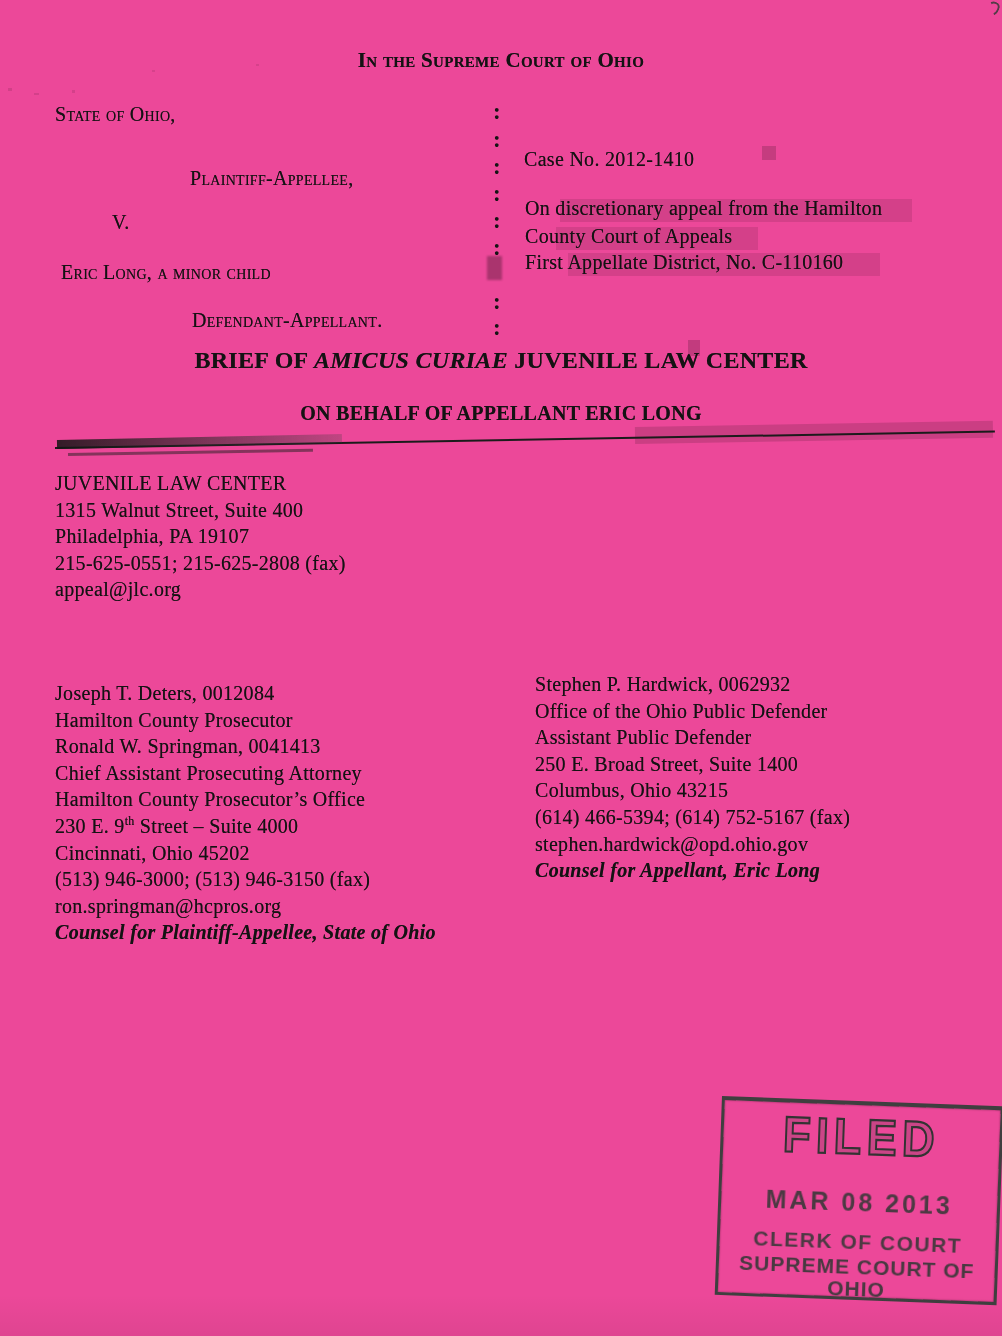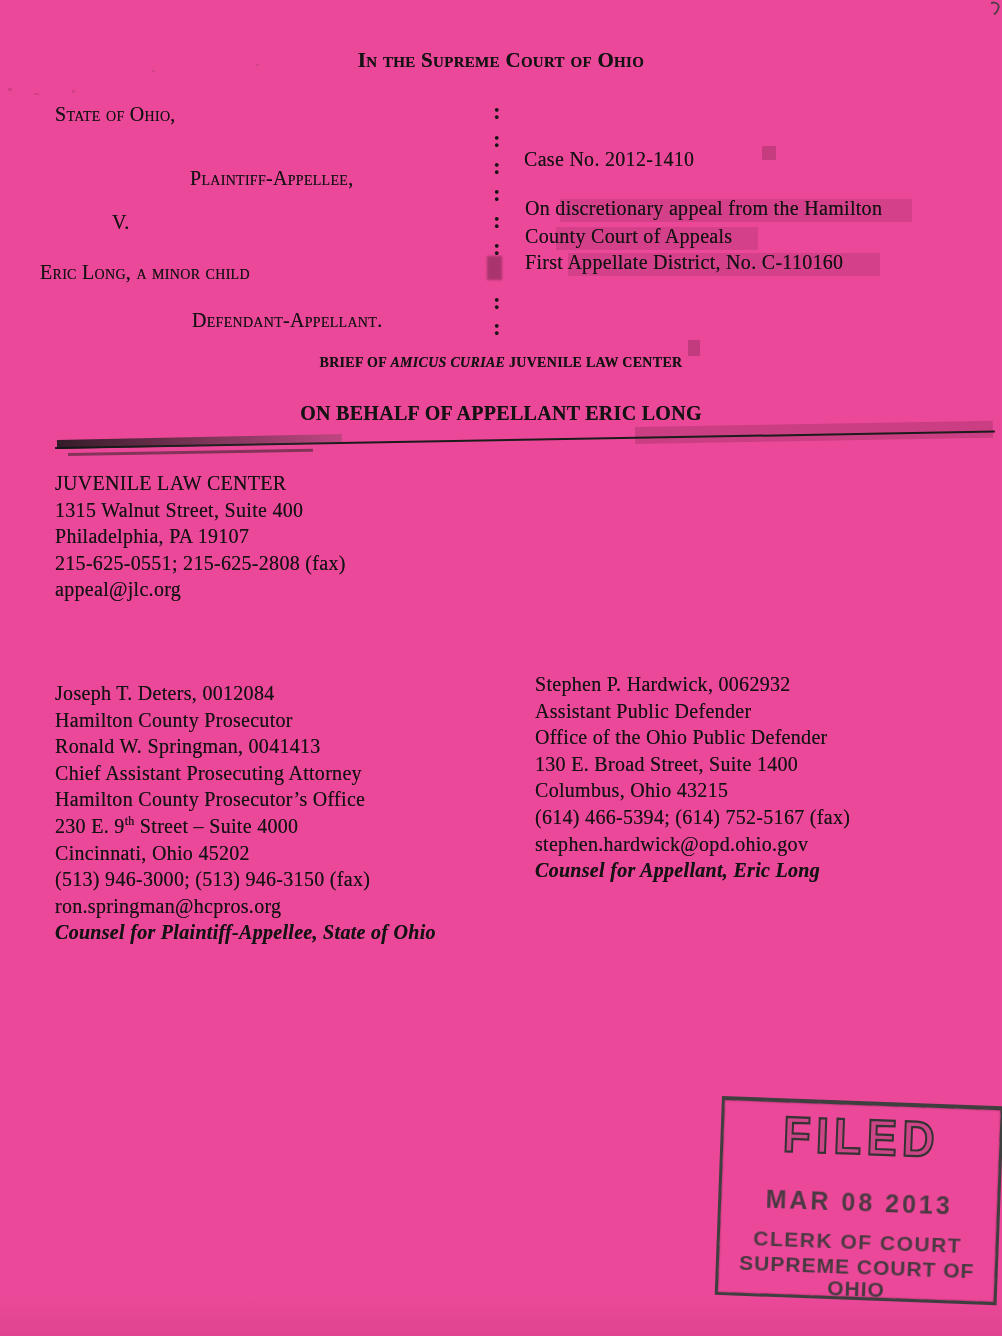--- a/index.html
+++ b/index.html
@@ -64,21 +64,21 @@
 </head>
 <body>
 
 <div class="page">
 
   <div class="t doc center sc b" style="top:48px; font-size:21px;">In the Supreme Court of Ohio</div>
 
   <div class="t doc sc" style="left:55px; top:103px;">State of Ohio,</div>
   <div class="t doc sc" style="left:190px; top:155px;margin-top:12px;">Plaintiff-Appellee,</div>
   <div class="t doc" style="left:112px; top:211px;">V.</div>
-  <div class="t doc sc" style="left:40px; top:261px;">Eric Long, a minor child</div>
+  <div class="t doc sc" style="left:61px; top:261px;">Eric Long, a minor child</div>
   <div class="t doc sc" style="left:192px; top:309px;">Defendant-Appellant.</div>
 
   <div class="colon" style="top:100px;">:</div>
   <div class="colon" style="top:128px;">:</div>
   <div class="colon" style="top:155px;">:</div>
   <div class="colon" style="top:182px;">:</div>
   <div class="colon" style="top:209px;">:</div>
   <div class="colon" style="top:236px;">:</div>
   <div class="art blob" style="left:487px; top:256px; width:15px; height:24px; background:rgba(0,0,0,0.28);"></div>
   <div class="colon" style="top:290px;">:</div>
@@ -86,21 +86,21 @@
 
   <div class="t doc" style="left:524px; top:148px; z-index:1;">Case No. 2012-1410</div>
   <div class="hlband" style="left:560px; top:199px; width:352px; height:23px;"></div>
   <div class="hlband" style="left:556px; top:227px; width:202px; height:23px;"></div>
   <div class="hlband" style="left:568px; top:253px; width:312px; height:23px;"></div>
   <div class="t doc" style="left:525px; top:197px; z-index:1;">On discretionary appeal from the Hamilton</div>
   <div class="t doc" style="left:525px; top:225px; z-index:1;">County Court of Appeals</div>
   <div class="t doc" style="left:525px; top:251px; z-index:1;">First Appellate District, No. C-110160</div>
   <div class="art" style="left:762px; top:146px; width:14px; height:14px; opacity:0.75;"></div>
 
-  <div class="t doc center b" style="top:355px; font-size:14px;"><span>BRIEF OF </span><span class="i">AMICUS CURIAE</span><span> JUVENILE LAW CENTER</span></div>
+  <div class="t doc center b" style="top:347px; font-size:24px;"><span>BRIEF OF </span><span class="i">AMICUS CURIAE</span><span> JUVENILE LAW CENTER</span></div>
   <div class="t doc center b" style="top:402px; font-size:20px;">ON BEHALF OF APPELLANT ERIC LONG</div>
   <div class="art" style="left:688px; top:340px; width:12px; height:16px; opacity:0.8;"></div>
 
   <div class="rule-band-right"></div>
   <div class="rule-main"></div>
   <div class="rule-smear-left"></div>
   <div class="rule-smear-left2"></div>
 
   <div class="block" style="left:55px; top:470px;">
     <div>JUVENILE LAW CENTER</div>
@@ -118,23 +118,23 @@
     <div>Hamilton County Prosecutor’s Office</div>
     <div><span>230 E. 9</span><sup>th</sup><span> Street – Suite 4000</span></div>
     <div>Cincinnati, Ohio 45202</div>
     <div>(513) 946-3000; (513) 946-3150 (fax)</div>
     <div>ron.springman@hcpros.org</div>
     <div class="role">Counsel for Plaintiff-Appellee, State of Ohio</div>
   </div>
 
   <div class="block" style="left:535px; top:671px;">
     <div>Stephen P. Hardwick, 0062932</div>
+    <div>Office of the Ohio Public Defender</div>
     <div>Assistant Public Defender</div>
-    <div>Office of the Ohio Public Defender</div>
-    <div>130 E. Broad Street, Suite 1400</div>
+    <div>250 E. Broad Street, Suite 1400</div>
     <div>Columbus, Ohio 43215</div>
     <div>(614) 466-5394; (614) 752-5167 (fax)</div>
     <div>stephen.hardwick@opd.ohio.gov</div>
     <div class="role">Counsel for Appellant, Eric Long</div>
   </div>
 
   <div class="stamp">
     <div class="stamp-filed">FILED</div>
     <div class="stamp-date">MAR 08 2013</div>
     <div class="stamp-clerk">CLERK OF COURT</div>

